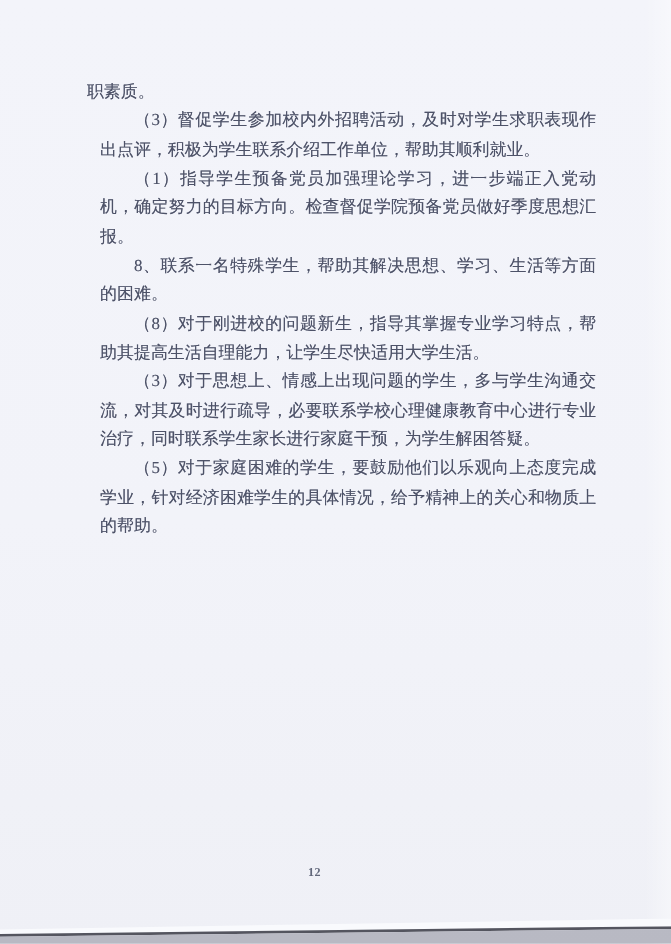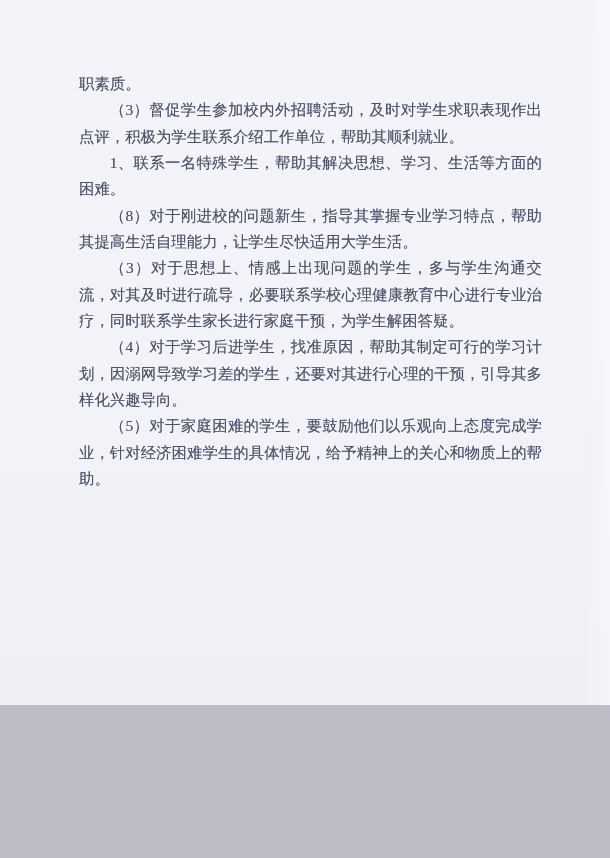--- a/index.html
+++ b/index.html
@@ -10,21 +10,21 @@
     --fore-edge:#f9fafd;
   }
   *{margin:0;padding:0;box-sizing:border-box;}
   html,body{width:610px;height:858px;overflow:hidden;}
   body{
     font-family:"Liberation Serif","DejaVu Serif",serif;
     background:var(--scanner-bg);
   }
   .scan{
     position:relative;
-    width:610px;height:705px;
+    width:610px;height:858px;
     overflow:hidden;
   }
   .paper{
     position:absolute;inset:0;
     background:linear-gradient(180deg,#f3f4fa 0%,#f2f3f9 55%,#eff0f6 100%);
   }
   .right-light-band{
     position:absolute;top:0;right:0;width:24px;height:100%;
     background:linear-gradient(to right,rgba(255,255,255,0),rgba(255,255,255,0.38));
     pointer-events:none;
@@ -47,45 +47,45 @@
   .content{
     position:absolute;
     left:79px;top:71px;width:463px;
     font-size:15.4px;
     line-height:26.35px;
     color:var(--ink);
     text-align:justify;
     text-shadow:0 0 0.6px rgba(77,82,104,0.55);
   }
   .content p{margin:0;}
-  .content p.indented{text-indent:2em;}
+  .content p.indented{text-indent:2em;margin-left:12px;}
   .page-number{
     position:absolute;
     top:787px;left:266px;width:40px;
     text-align:center;
     font-size:11px;
     color:#61677a;
     letter-spacing:0.5px;
     font-weight:bold;
   }
 </style>
 </head>
 <body>
 
 <div class="scan">
   <div class="paper"></div>
 
   <div class="content">
 
   <p>职素质。</p>
       <p class="indented">（3）督促学生参加校内外招聘活动，及时对学生求职表现作出点评，积极为学生联系介绍工作单位，帮助其顺利就业。</p>
-      <p class="indented">1、联系一名特殊学生，帮助其解决思想、学习、生活等方面的困难。</p>
+      <p class="indented">（1）指导学生预备党员加强理论学习，进一步端正入党动机，确定努力的目标方向。检查督促学院预备党员做好季度思想汇报。</p>
+      <p class="indented">8、联系一名特殊学生，帮助其解决思想、学习、生活等方面的困难。</p>
       <p class="indented">（8）对于刚进校的问题新生，指导其掌握专业学习特点，帮助其提高生活自理能力，让学生尽快适用大学生活。</p>
       <p class="indented">（3）对于思想上、情感上出现问题的学生，多与学生沟通交流，对其及时进行疏导，必要联系学校心理健康教育中心进行专业治疗，同时联系学生家长进行家庭干预，为学生解困答疑。</p>
-      <p class="indented">（4）对于学习后进学生，找准原因，帮助其制定可行的学习计划，因溺网导致学习差的学生，还要对其进行心理的干预，引导其多样化兴趣导向。</p>
       <p class="indented">（5）对于家庭困难的学生，要鼓励他们以乐观向上态度完成学业，针对经济困难学生的具体情况，给予精神上的关心和物质上的帮助。</p>
     </div>
 
   <div class="page-number">12</div>
 
   <div class="right-light-band"></div>
   <div class="fore-edge"></div>
   <div class="edge-line"></div>
   <div class="scanner-strip"></div>
 </div>

